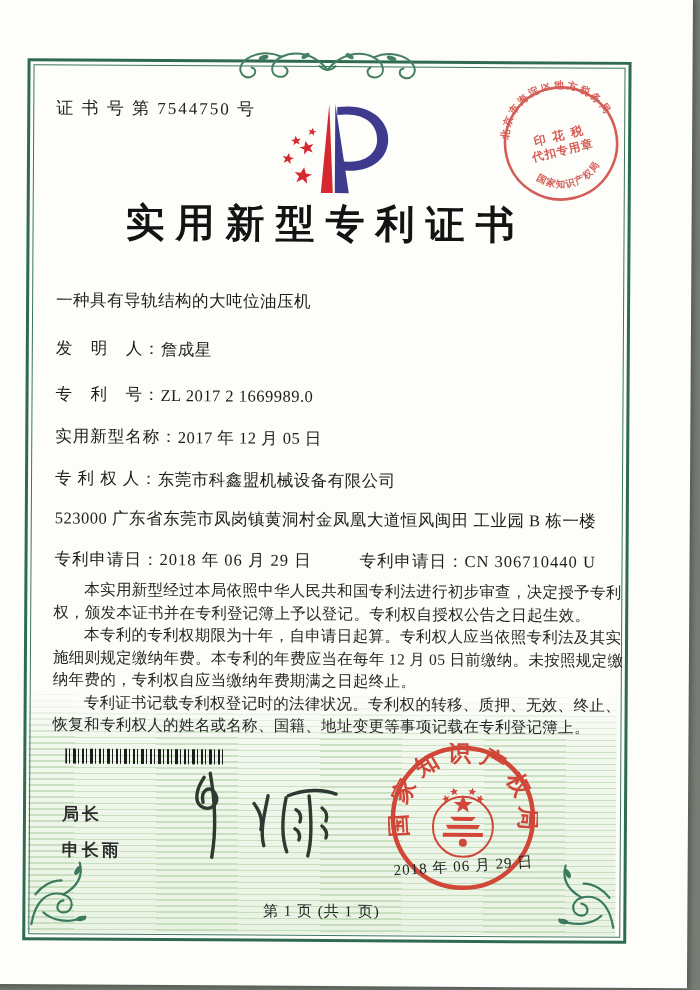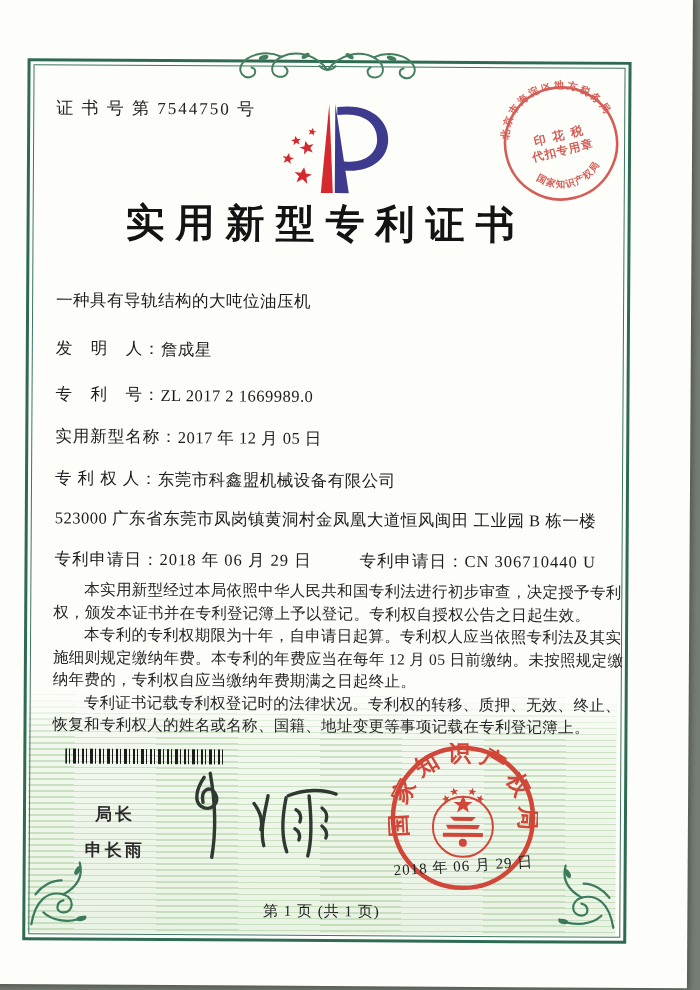--- a/index.html
+++ b/index.html
@@ -40,22 +40,22 @@
   .body-text{position:absolute;left:62px;top:586px;width:574px;font-size:15.5px;line-height:22.5px;color:#262626;}
   .body-text p{margin:0;text-indent:2em;letter-spacing:.3px;}
   .barcode{
     position:absolute;left:75px;top:756px;width:158px;height:15px;
     background:repeating-linear-gradient(90deg,
       #1c1c1c 0 2px, transparent 2px 4px,
       #1c1c1c 4px 5px, transparent 5px 8px,
       #1c1c1c 8px 11px, transparent 11px 13px,
       #1c1c1c 13px 14px, transparent 14px 17px);
   }
-  .signer{position:absolute;left:95px;top:804px;font-family:"Liberation Sans",sans-serif;
-    font-size:17px;font-weight:700;color:#2b2b2b;letter-spacing:3px;line-height:36px;text-align:center;}
+  .signer{position:absolute;left:72px;top:804px;font-family:"Liberation Sans",sans-serif;
+    font-size:17px;font-weight:700;color:#2b2b2b;letter-spacing:3px;line-height:36px;}
   .signature{position:absolute;left:180px;top:772px;}
   .seal-main{position:absolute;left:398px;top:748px;opacity:.93;}
   .seal-date{position:absolute;left:404px;top:862px;font-size:15px;color:#222;
     letter-spacing:1px;transform:rotate(-4deg);white-space:nowrap;}
   .seal-tax{position:absolute;left:505px;top:86px;transform:rotate(-14deg);opacity:.88;}
   .footer{position:absolute;left:33px;top:908px;width:598px;text-align:center;
     font-size:15px;color:#222;letter-spacing:1px;}
   .ornament{position:absolute;}
 </style>
 </head>

